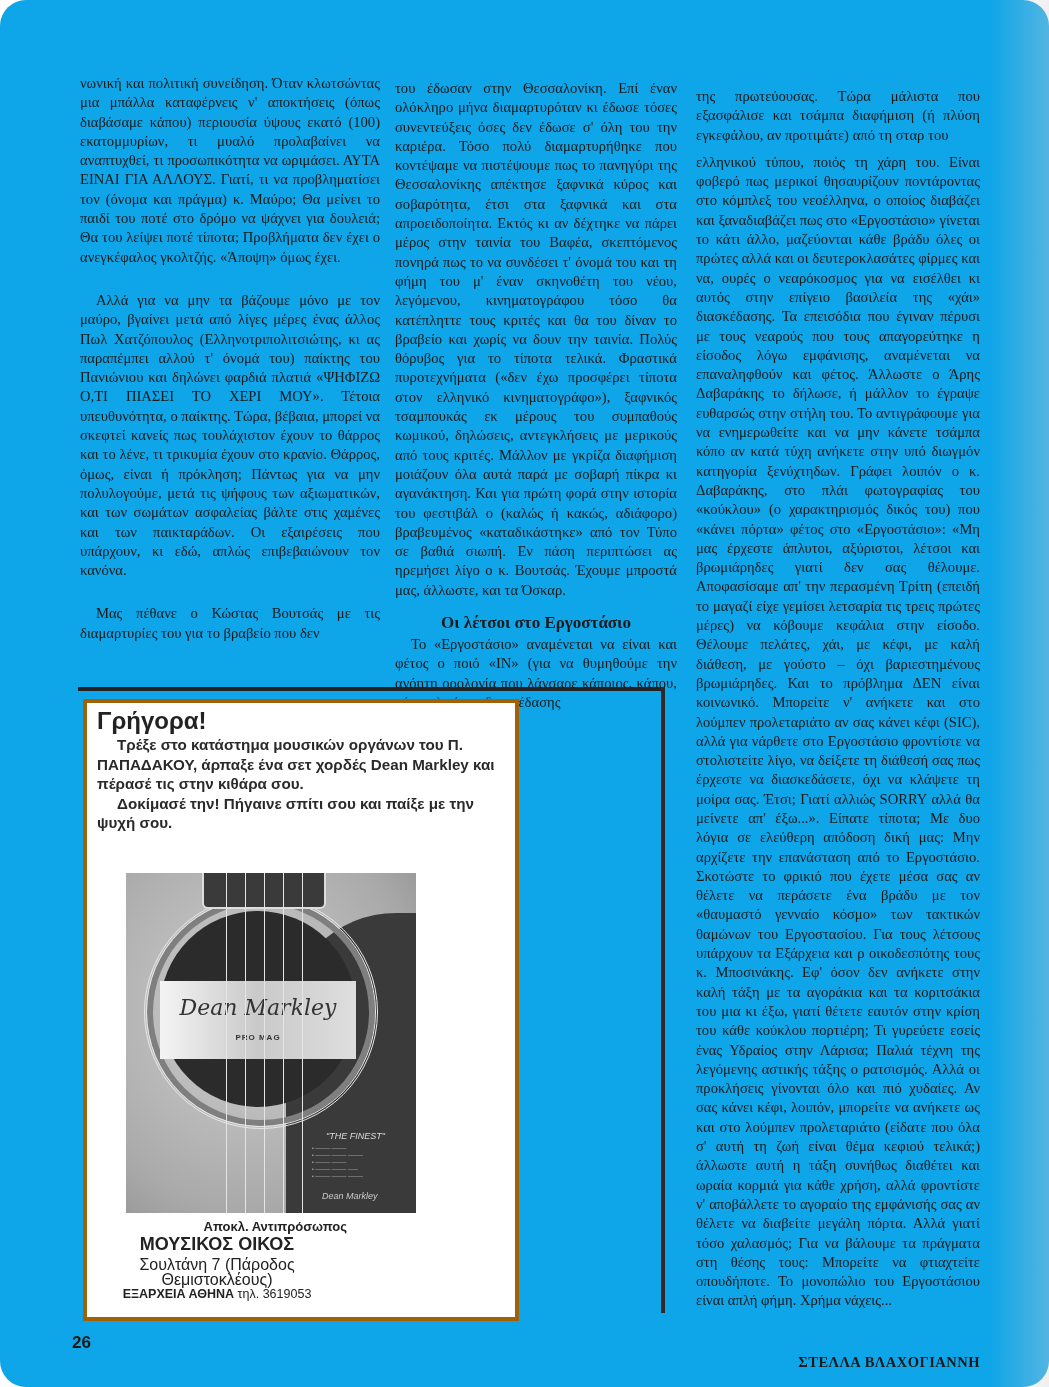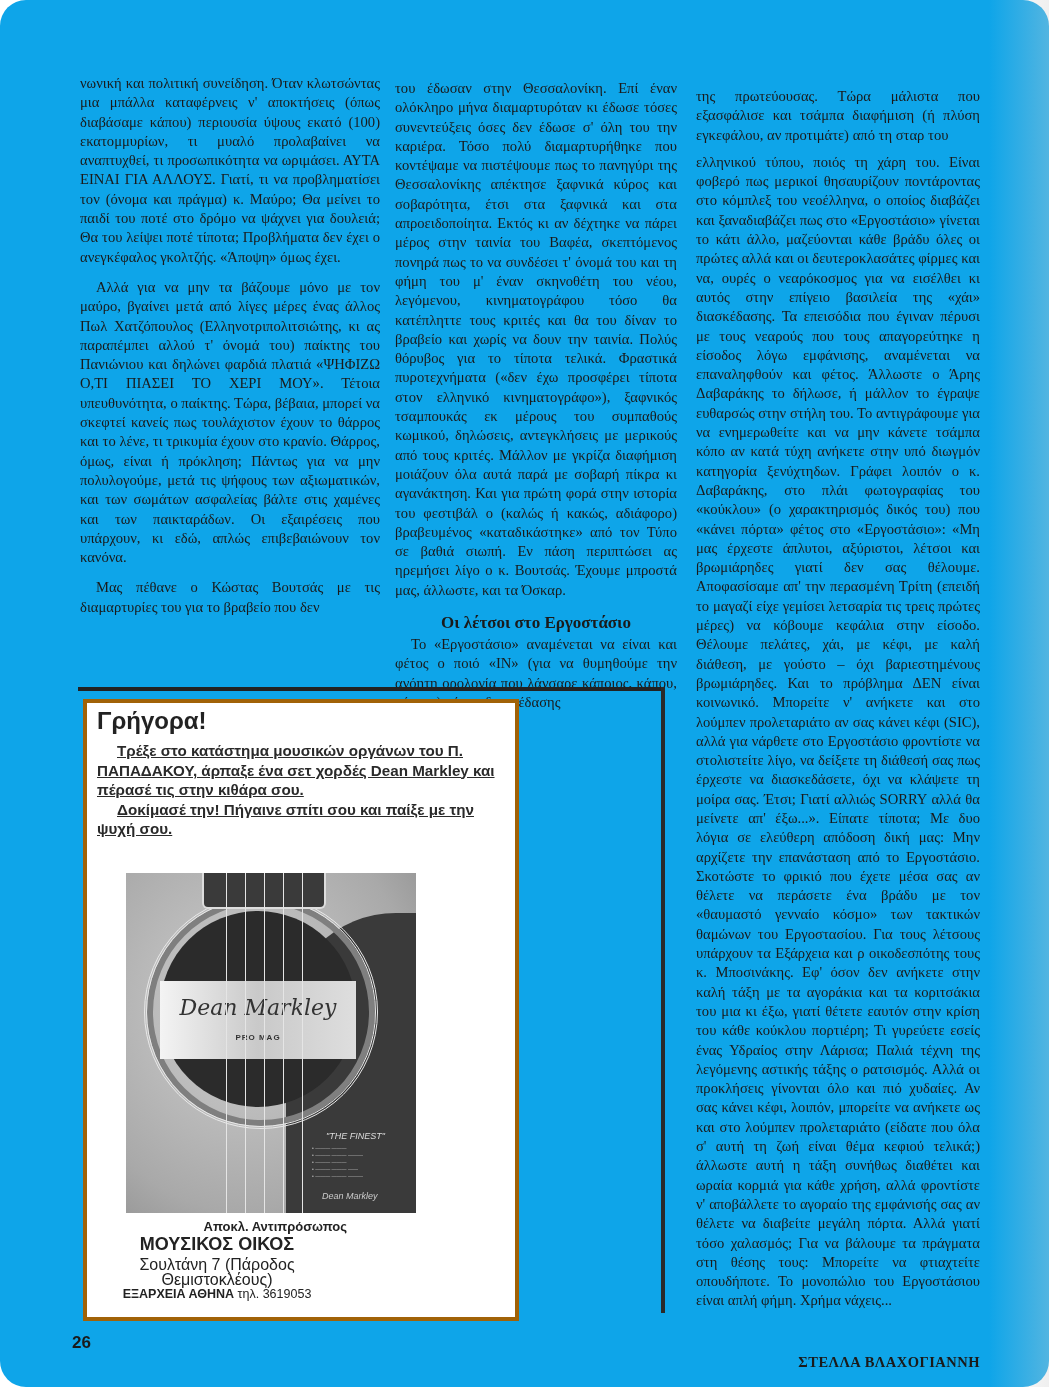--- a/index.html
+++ b/index.html
@@ -2,34 +2,34 @@
 <html><head>
 <meta charset="utf-8">
 <style>
   html,body{margin:0;padding:0;background:#fff;}
   body{width:1049px;height:1387px;position:relative;overflow:hidden;font-family:"Liberation Serif","DejaVu Serif",serif;color:#1a1a1a;}
   .page{position:absolute;left:0;top:0;width:1049px;height:1387px;background:#0ea5e9;border-radius:26px;}
   .edge-shade{position:absolute;right:0;top:0;width:60px;height:1387px;background:linear-gradient(to right,rgba(255,255,255,0),rgba(210,210,210,.35));}
   .col{position:absolute;font-size:14.6px;line-height:19.3px;text-align:justify;}
   .col p{margin:0;text-indent:0;}
   .col p.indent{text-indent:16px;}
-  .col p + p{margin-top:11px;}
+  .col p + p{margin-top:24px;}
   .col1{left:80px;top:74px;width:300px;}
   .col2{left:387px;top:79px;width:282px;margin-left:8px;}
   .col3{left:696px;top:87px;width:284px;}
   .subhead{font-weight:bold;text-align:center;font-size:17px;line-height:21px;margin:8px 0 2px;}
   .col1 .subhead{margin-top:18px;}
   .col2 .subhead{margin-top:12px;}
   .byline{position:absolute;left:770px;top:1354px;width:210px;text-align:right;font-weight:bold;font-size:14.5px;letter-spacing:.5px;}
   .pagenum{position:absolute;left:72px;top:1333px;font-family:"Liberation Sans",sans-serif;font-weight:bold;font-size:17px;}
   .rule-top{position:absolute;left:78px;top:687px;width:587px;height:4px;background:#222;}
   .frame-right{position:absolute;left:661px;top:687px;width:4px;height:626px;background:#2a2a2a;}
   .ad{position:absolute;left:83px;top:699px;width:428px;height:614px;border:4px solid #a16207;background:#fff;font-family:"Liberation Sans","DejaVu Sans",sans-serif;}
   .ad-title{position:absolute;left:10px;top:4px;font-size:24px;font-weight:bold;color:#222;}
-  .ad-body{position:absolute;left:10px;top:38px;width:400px;font-size:15.2px;line-height:19.5px;font-weight:bold;color:#2a2a2a;text-decoration:underline;}
+  .ad-body{position:absolute;left:10px;top:32px;width:400px;font-size:15.2px;line-height:19.5px;font-weight:bold;color:#2a2a2a;}
   .ad-body p{margin:0;}
   .ad-body p .ind{display:inline-block;width:20px;}
   .photo{position:absolute;left:39px;top:170px;width:290px;height:340px;background:radial-gradient(ellipse at 40% 40%,#cfcfcf,#a9a9a9 70%,#8d8d8d);overflow:hidden;}
   .photo .body-dark{position:absolute;left:160px;top:40px;width:200px;height:320px;background:#3a3a3a;border-radius:110px 0 0 0;}
   .photo .fret{position:absolute;left:76px;top:0;width:120px;height:34px;background:#3a3a3a;border:2px solid #ddd;border-top:none;border-radius:0 0 6px 6px;}
   .photo .ring{position:absolute;left:18px;top:22px;width:228px;height:228px;border-radius:50%;border:3px double #e9e9e9;box-shadow:0 0 0 6px #7f7f7f inset;}
   .photo .hole{position:absolute;left:34px;top:38px;width:196px;height:196px;border-radius:50%;background:#2b2b2b;}
   .photo .strings{position:absolute;left:82px;top:0;width:110px;height:340px;background:repeating-linear-gradient(to right,transparent 0,transparent 18px,#e5e5e5 18px,#e5e5e5 19px);}
   .photo .pack{position:absolute;left:34px;top:108px;width:196px;height:78px;background:linear-gradient(90deg,#f4f4f4,#c9c9c9 50%,#dedede);}
   .photo .brand{position:absolute;left:0;top:14px;width:196px;text-align:center;font-family:"DejaVu Serif",serif;font-style:italic;font-size:22px;color:#333;}

